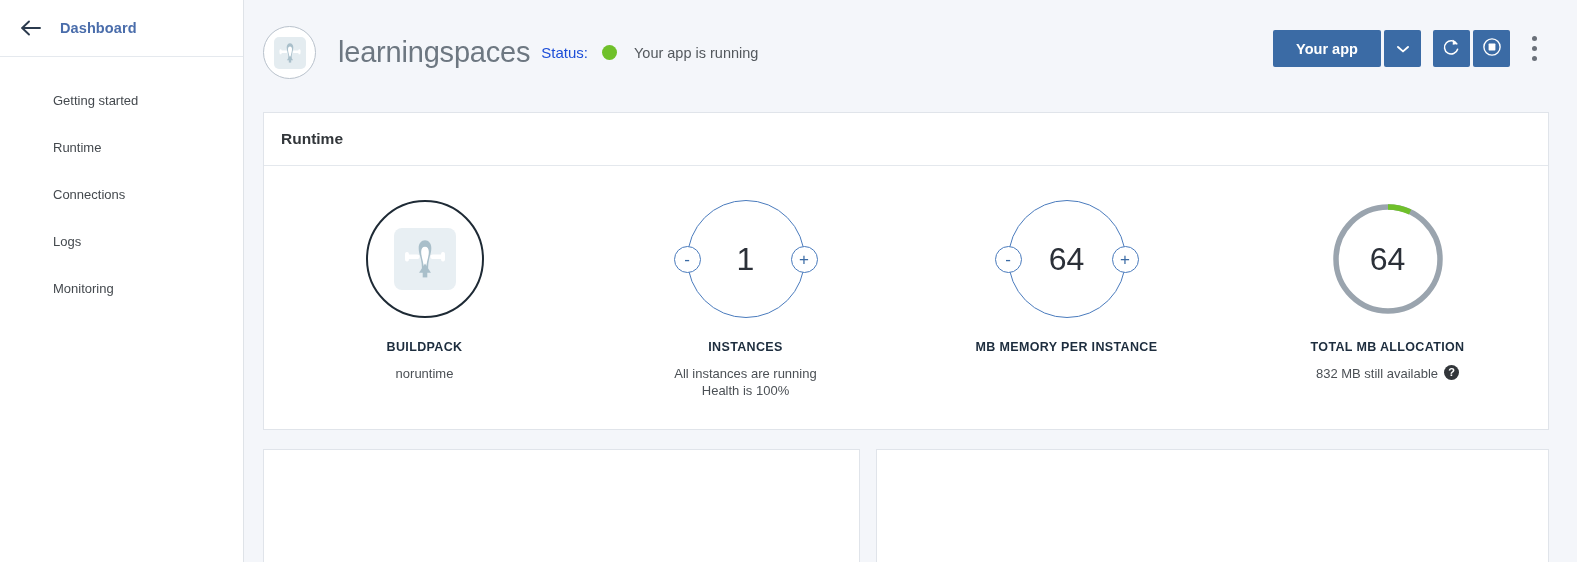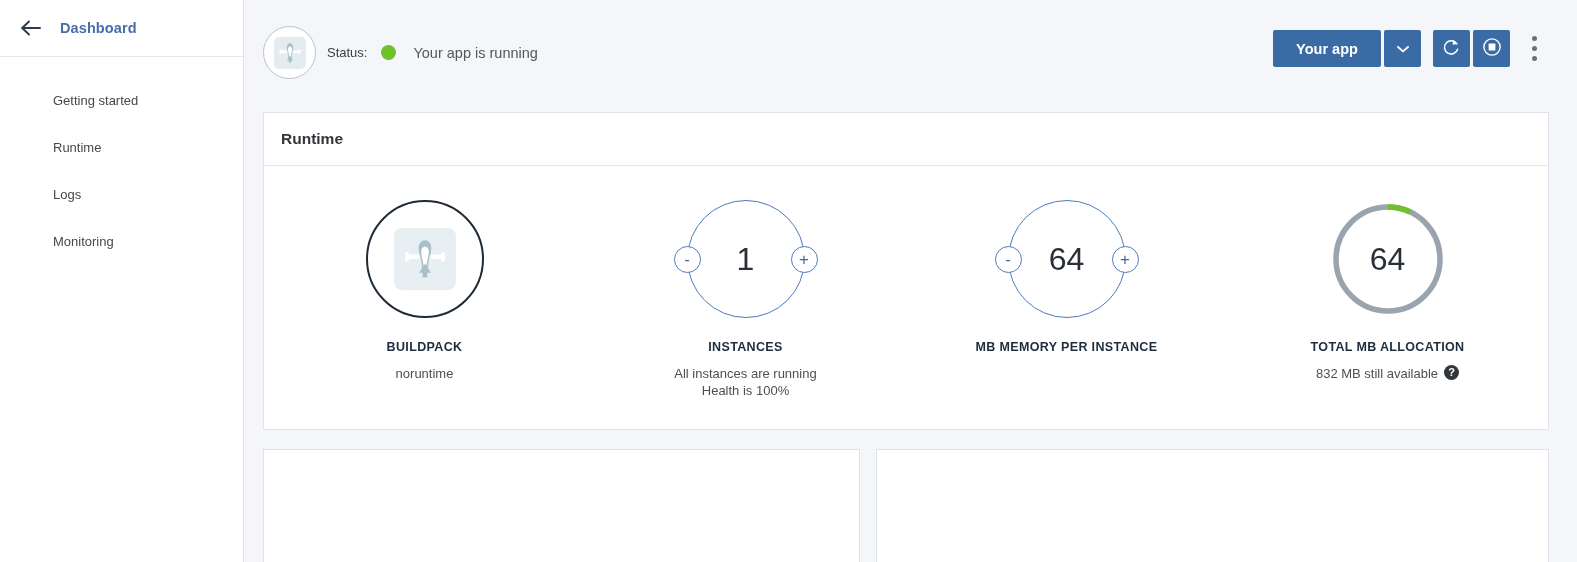--- a/index.html
+++ b/index.html
@@ -121,22 +121,22 @@
   .app-name {
     margin-left: 22px;
     font-size: 29px;
     color: #6d7781;
     font-weight: normal;
     white-space: nowrap;
     letter-spacing: -0.2px;
   }
   .status-label {
     margin-left: 11px;
-    font-size: 13px;
-    color: #404040;
+    font-size: 15px;
+    color: #1d4ed8;
     white-space: nowrap;
   }
   .status-dot {
     width: 15px;
     height: 15px;
     border-radius: 50%;
     background: #6fc02a;
     margin-left: 14px;
     flex: 0 0 auto;
   }
@@ -366,20 +366,23 @@
         </svg>
       </div>
       <div class="dashboard-title">Dashboard</div>
     </div>
     <nav class="nav">
       <div class="nav-item">
         <span>Getting started</span>
       </div>
       <div class="nav-item">
         <span>Runtime</span>
+      </div>
+      <div class="nav-item">
+        <span>Connections</span>
       </div>
       <div class="nav-item">
         <span>Logs</span>
       </div>
       <div class="nav-item">
         <span>Monitoring</span>
       </div>
     </nav>
   </aside>
 
@@ -394,20 +397,21 @@
               <path d="M12 5.6c1.2 0 2.0 1.0 2.0 2.6 0 1.9-.5 3.4-.9 5.1-.3 1.3-.5 2.6-.5 3.9h-1.2c0-1.3-.2-2.6-.5-3.9-.4-1.7-.9-3.2-.9-5.1 0-1.6.8-2.6 2.0-2.6z" fill="#ffffff"></path>
               <rect x="1.6" y="9.6" width="7.6" height="2.4" rx="1.1" fill="#ffffff"></rect>
               <rect x="14.8" y="9.6" width="7.6" height="2.4" rx="1.1" fill="#ffffff"></rect>
               <rect x="1.6" y="8.3" width="2.0" height="5.0" rx="0.9" fill="#ffffff"></rect>
               <rect x="20.4" y="8.3" width="2.0" height="5.0" rx="0.9" fill="#ffffff"></rect>
               <path d="M12 14.4 L15.1 19.2 H8.9 Z" fill="#a9bfca"></path>
               <rect x="10.8" y="18.2" width="2.4" height="3.4" fill="#a9bfca"></rect>
             </svg>
           </span>
         </div>
+        <div class="app-name">learningspaces</div>
         <div class="status-label">Status:</div>
         <div class="status-dot"></div>
         <div class="status-text">Your app is running</div>
       </div>
 
       <div class="actions">
         <button class="btn btn-view">Your app</button>
         <button class="btn btn-caret">
           <span>
             <svg width="12" height="8" viewBox="0 0 12 8" aria-hidden="true">

